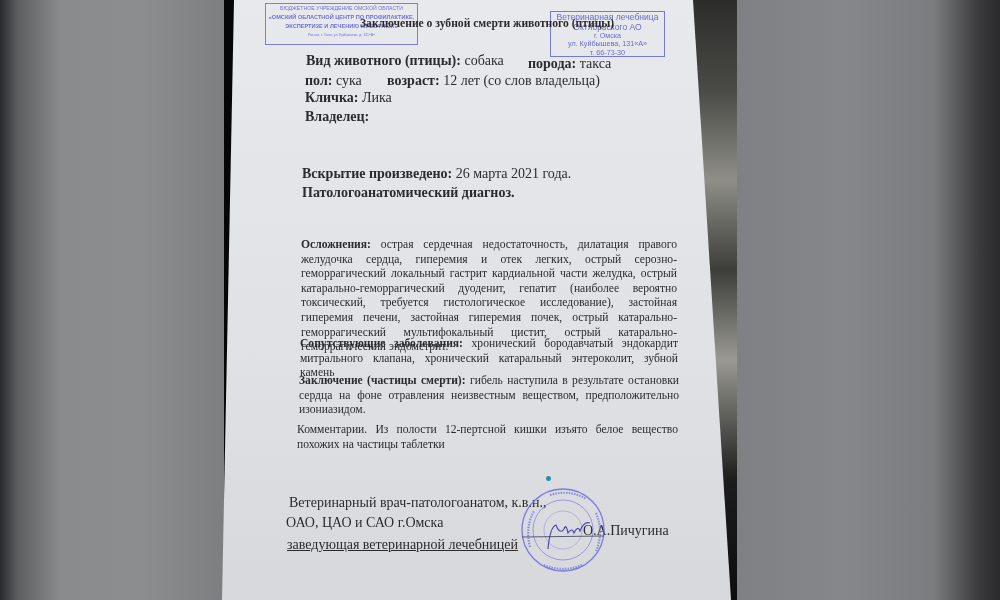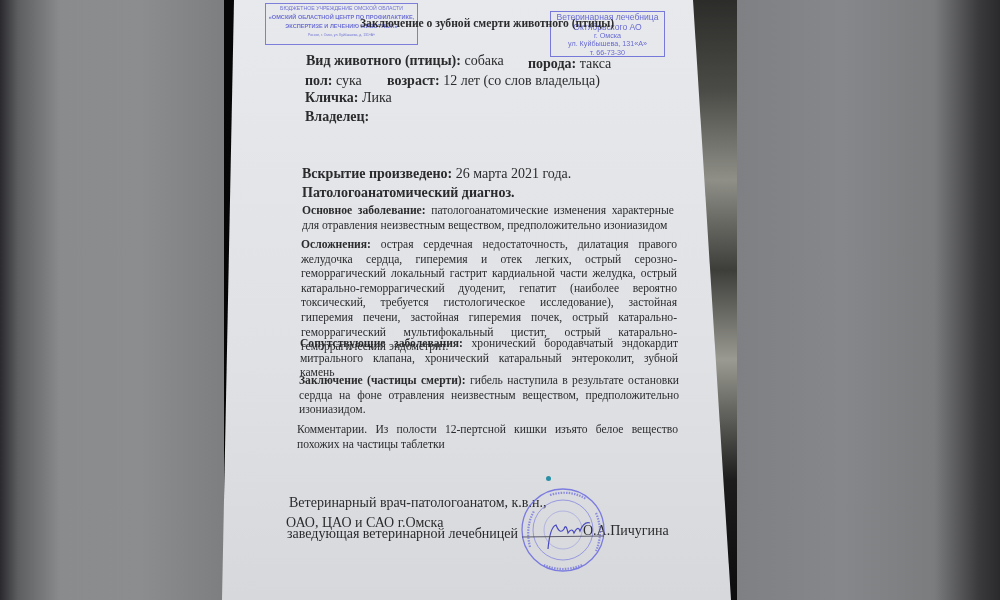--- a/index.html
+++ b/index.html
@@ -109,24 +109,20 @@
     <span class="b">Владелец:</span>
     <span></span>
   </div>
 
   <div class="line" style="left:302px; top:166px;">
     <span class="b">Вскрытие произведено:</span>
     <span>26 марта 2021 года.</span>
   </div>
   <div class="line b" style="left:302px; top:185px;">Патологоанатомический диагноз.</div>
 
-  <div class="para" style="left:302px; top:204px; width:372px;">
-    <span class="b">Основное заболевание:</span>
-    <span>патологоанатомические изменения характерные для отравления неизвестным веществом, предположительно изониазидом</span>
-  </div>
 
   <div class="para" style="left:301px; top:238px; width:376px;">
     <span class="b">Осложнения:</span>
     <span>острая сердечная недостаточность, дилатация правого желудочка сердца, гиперемия и отек легких, острый серозно-геморрагический локальный гастрит кардиальной части желудка, острый катарально-геморрагический дуоденит, гепатит (наиболее вероятно токсический, требуется гистологическое исследование), застойная гиперемия печени, застойная гиперемия почек, острый катарально-геморрагический мультифокальный цистит, острый катарально-геморрагический эндометрит.</span>
   </div>
 
   <div class="para" style="left:300px; top:337px; width:378px;">
     <span class="b">Сопутствующие заболевания:</span>
     <span>хронический бородавчатый эндокардит митрального клапана, хронический катаральный энтероколит, зубной камень</span>
   </div>
@@ -134,21 +130,21 @@
   <div class="para" style="left:299px; top:374px; width:380px;">
     <span class="b">Заключение (частицы смерти):</span>
     <span>гибель наступила в результате остановки сердца на фоне отравления неизвестным веществом, предположительно изониазидом.</span>
   </div>
 
   <div class="para" style="left:297px; top:423px; width:381px;">
     <span>Комментарии. Из полости 12-пертсной кишки изъято белое вещество похожих на частицы таблетки</span>
   </div>
 
   <div class="line" style="left:289px; top:495px;">Ветеринарный врач-патологоанатом, к.в.н.,</div>
-  <div class="line" style="left:287px; top:526px;">заведующая ветеринарной лечебницей</div>
+  <div class="line" style="left:287px; top:537px;text-decoration:underline;">заведующая ветеринарной лечебницей</div>
   <div class="line" style="left:286px; top:515px;">ОАО, ЦАО и САО г.Омска</div>
   <div class="line" style="left:583px; top:523px;">О.А.Пичугина</div>
 
   <div class="dot"></div>
 
   <svg class="round-stamp" viewBox="0 0 86 86">
     <circle cx="43" cy="43" r="41" fill="none" stroke="#6a6ae0" stroke-width="1.3" opacity="0.85"></circle>
     <circle cx="43" cy="43" r="30" fill="none" stroke="#6a6ae0" stroke-width="0.8" opacity="0.75"></circle>
     <circle cx="43" cy="43" r="19" fill="none" stroke="#6a6ae0" stroke-width="0.6" opacity="0.6"></circle>
     <path d="M10 60 Q5 40 14 24 M30 8 Q50 2 66 12 M76 26 Q84 45 76 64 M62 78 Q43 86 24 78" fill="none" stroke="#6a6ae0" stroke-width="2.2" stroke-dasharray="1.5 1.2" opacity="0.7"></path>

